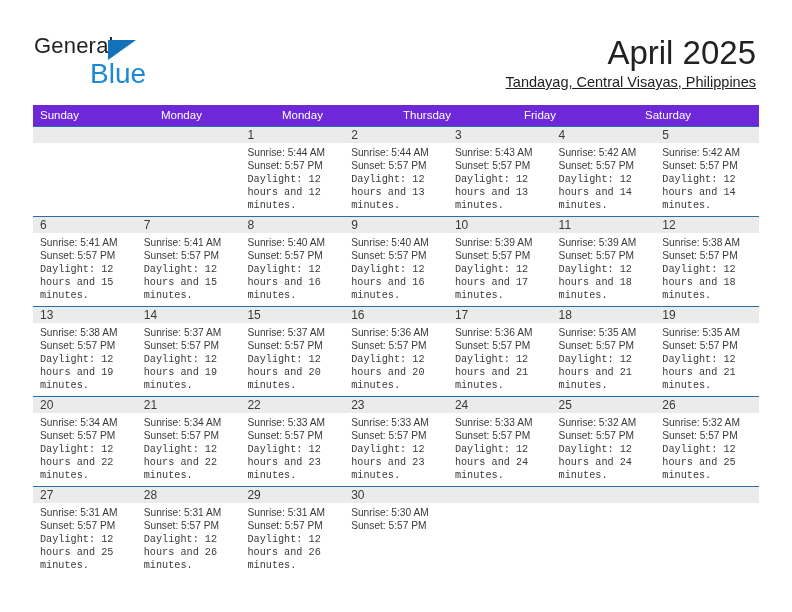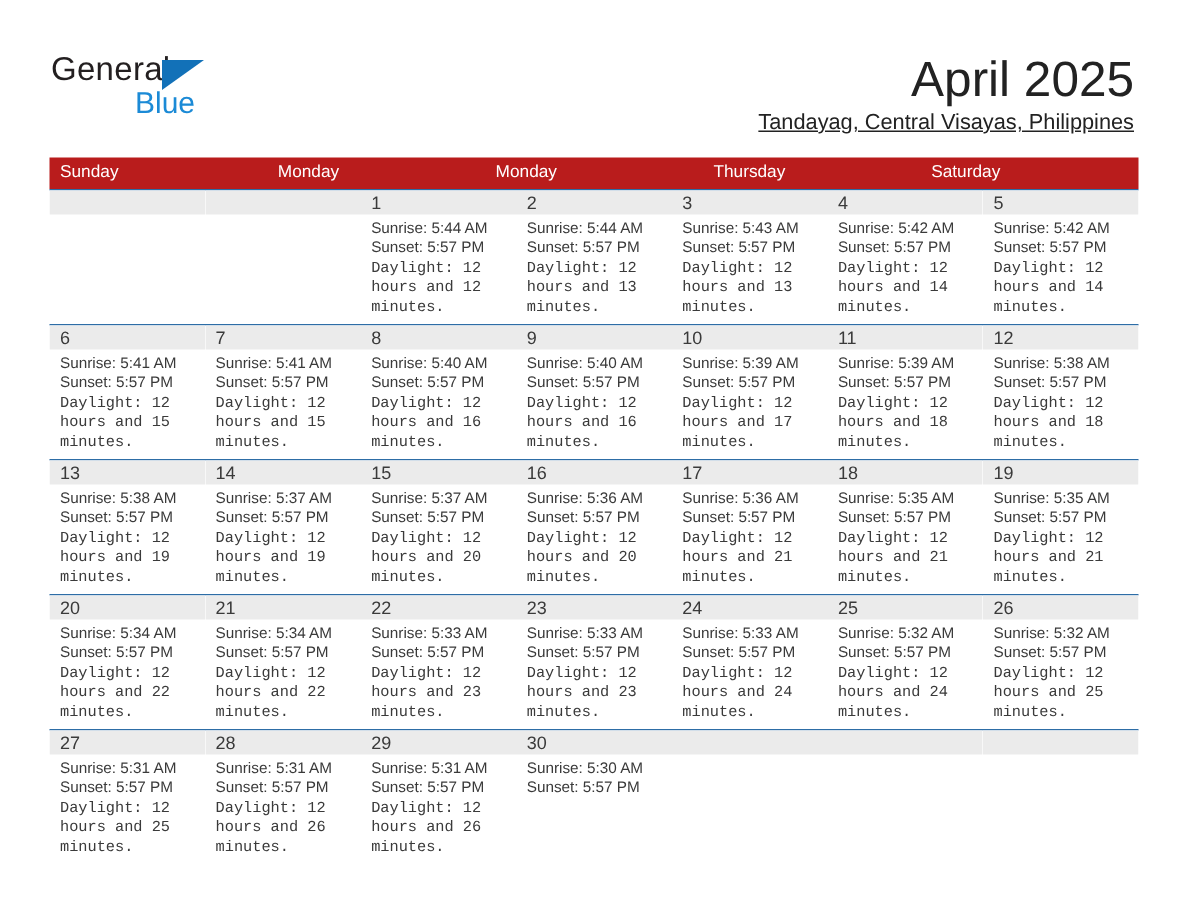--- a/index.html
+++ b/index.html
@@ -51,21 +51,21 @@
     top: 7px;
     width: 0;
     height: 0;
     border-left: 28px solid #1271b8;
     border-bottom: 20px solid transparent;
   }
   .logo-blue {
     position: absolute;
     left: 56px;
     top: 25px;
-    font-size: 20px;
+    font-size: 28px;
     color: #1b8ad6;
     font-family: "Liberation Sans", sans-serif;
   }
   .title {
     position: absolute;
     right: 36px;
     top: 34px;
     font-size: 33px;
     color: #222222;
     text-align: right;
@@ -84,21 +84,21 @@
 
   
   .calendar {
     position: absolute;
     left: 33px;
     top: 105px;
     width: 726px;
   }
   .dow-row {
     display: flex;
-    background: #b91c1c;
+    background: #6d28d9;
     height: 21px;
   }
   .dow {
     flex: 1 1 0;
     color: #ffffff;
     font-size: 11.5px;
     line-height: 21px;
     padding-left: 7px;
     box-sizing: border-box;
     white-space: nowrap;
@@ -163,20 +163,21 @@
 
   </div>
 
   <div class="calendar">
 
     <div class="dow-row">
       <div class="dow">Sunday</div>
       <div class="dow">Monday</div>
       <div class="dow">Monday</div>
       <div class="dow">Thursday</div>
+      <div class="dow">Friday</div>
       <div class="dow">Saturday</div>
     </div>
 
     <div class="week">
       <div class="cell">
         <div class="daynum-band">
             <span class="daynum"></span>
           </div>
         <div class="details">
           <div></div>

